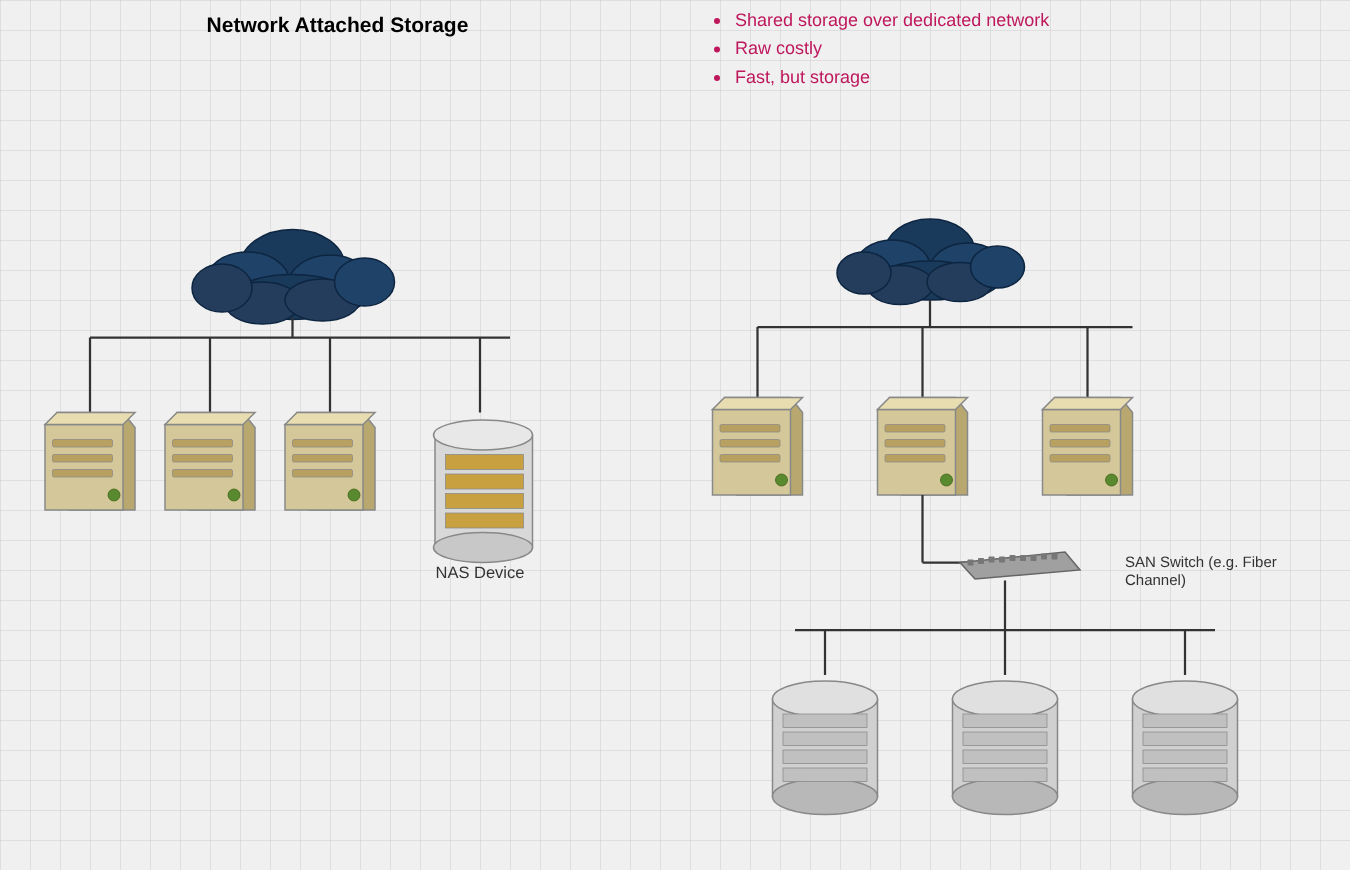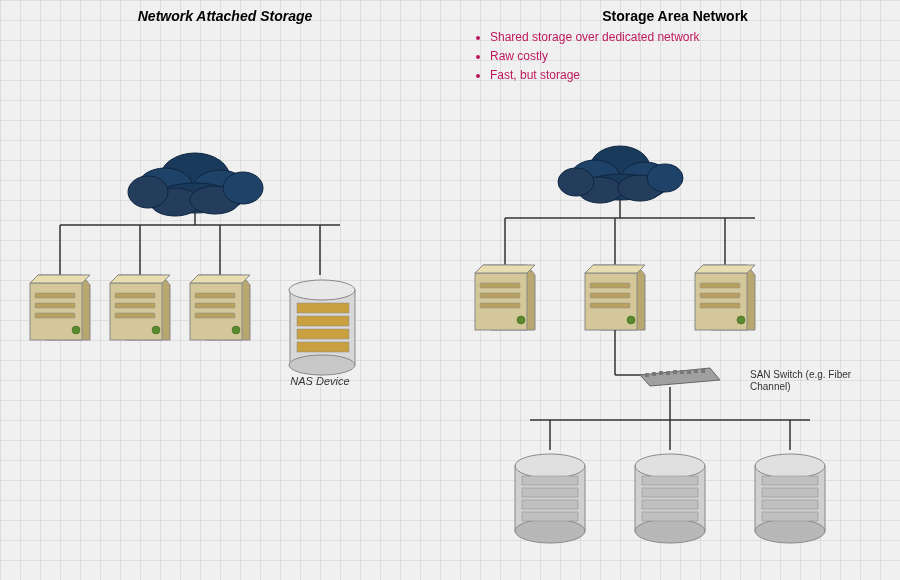--- a/index.html
+++ b/index.html
@@ -22,21 +22,20 @@
       width: 900px;
       height: 580px;
       position: relative;
     }
 
     
     .nas-panel {
       width: 450px;
       height: 436px;
       position: relative;
-      font-style: italic;
     }
 
     .nas-title {
       text-align: center;
       font-weight: bold;
       font-size: 14px;
       margin-top: 8px;
       margin-bottom: 4px;
     }
 
@@ -184,21 +183,20 @@
         <rect x="12" y="46" width="52" height="10" fill="#c8a040" stroke="#888" stroke-width="0.5"></rect>
         <rect x="12" y="59" width="52" height="10" fill="#c8a040" stroke="#888" stroke-width="0.5"></rect>
         <rect x="12" y="72" width="52" height="10" fill="#c8a040" stroke="#888" stroke-width="0.5"></rect>
       </g>
 
       <text x="320" y="255" text-anchor="middle" font-size="11" fill="#333">NAS Device</text>
     </svg>
   </div>
 
   <div class="san-panel">
-    <div class="san-title">Storage Area Network</div>
     <ul class="san-bullets">
       <li>Shared storage over dedicated network</li>
       <li>Raw costly</li>
       <li>Fast, but storage</li>
     </ul>
 
     <svg class="san-svg" width="450" height="450" viewBox="0 0 450 450">
 
       <g>
         <ellipse cx="170" cy="38" rx="30" ry="22" fill="#1a3a5c" stroke="#0d2540" stroke-width="1"></ellipse>

